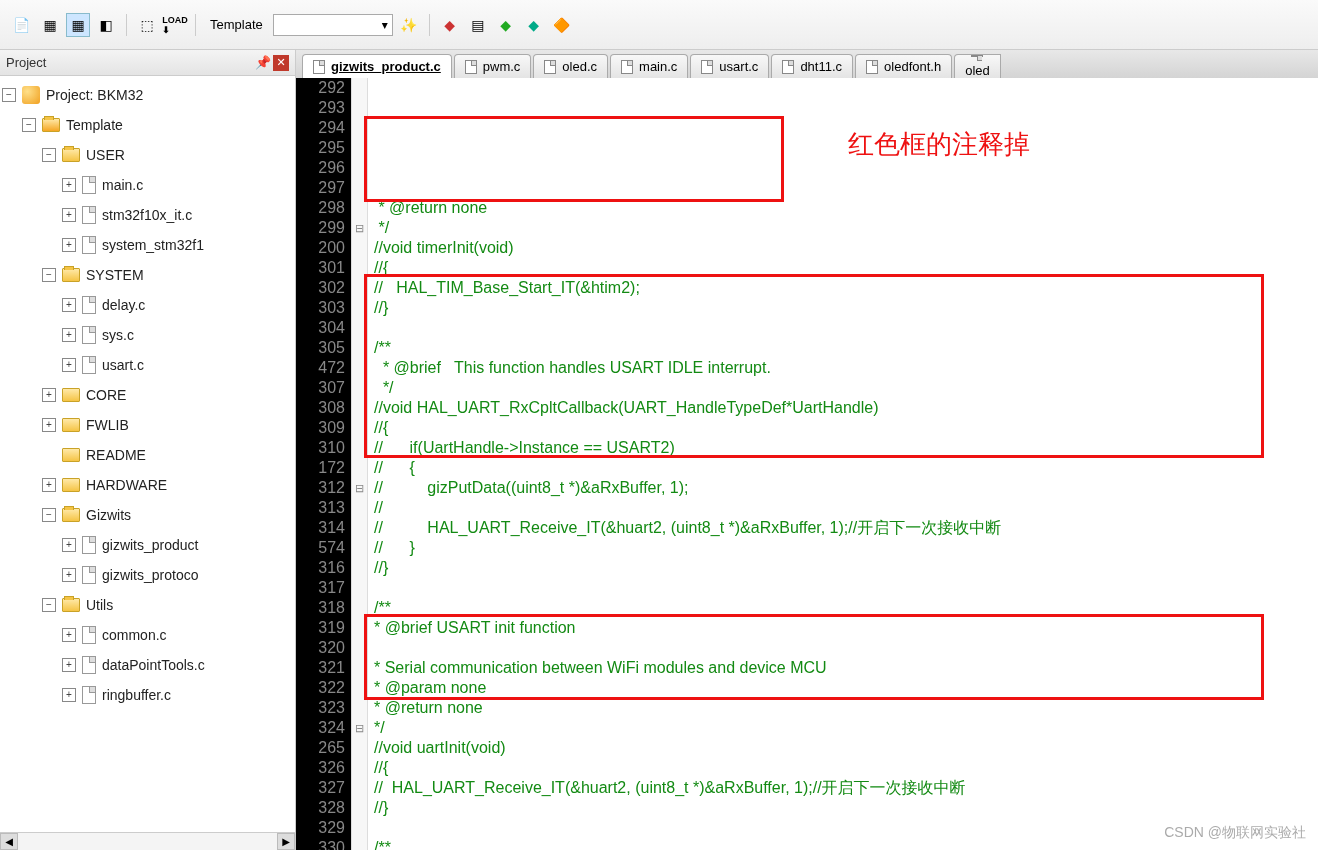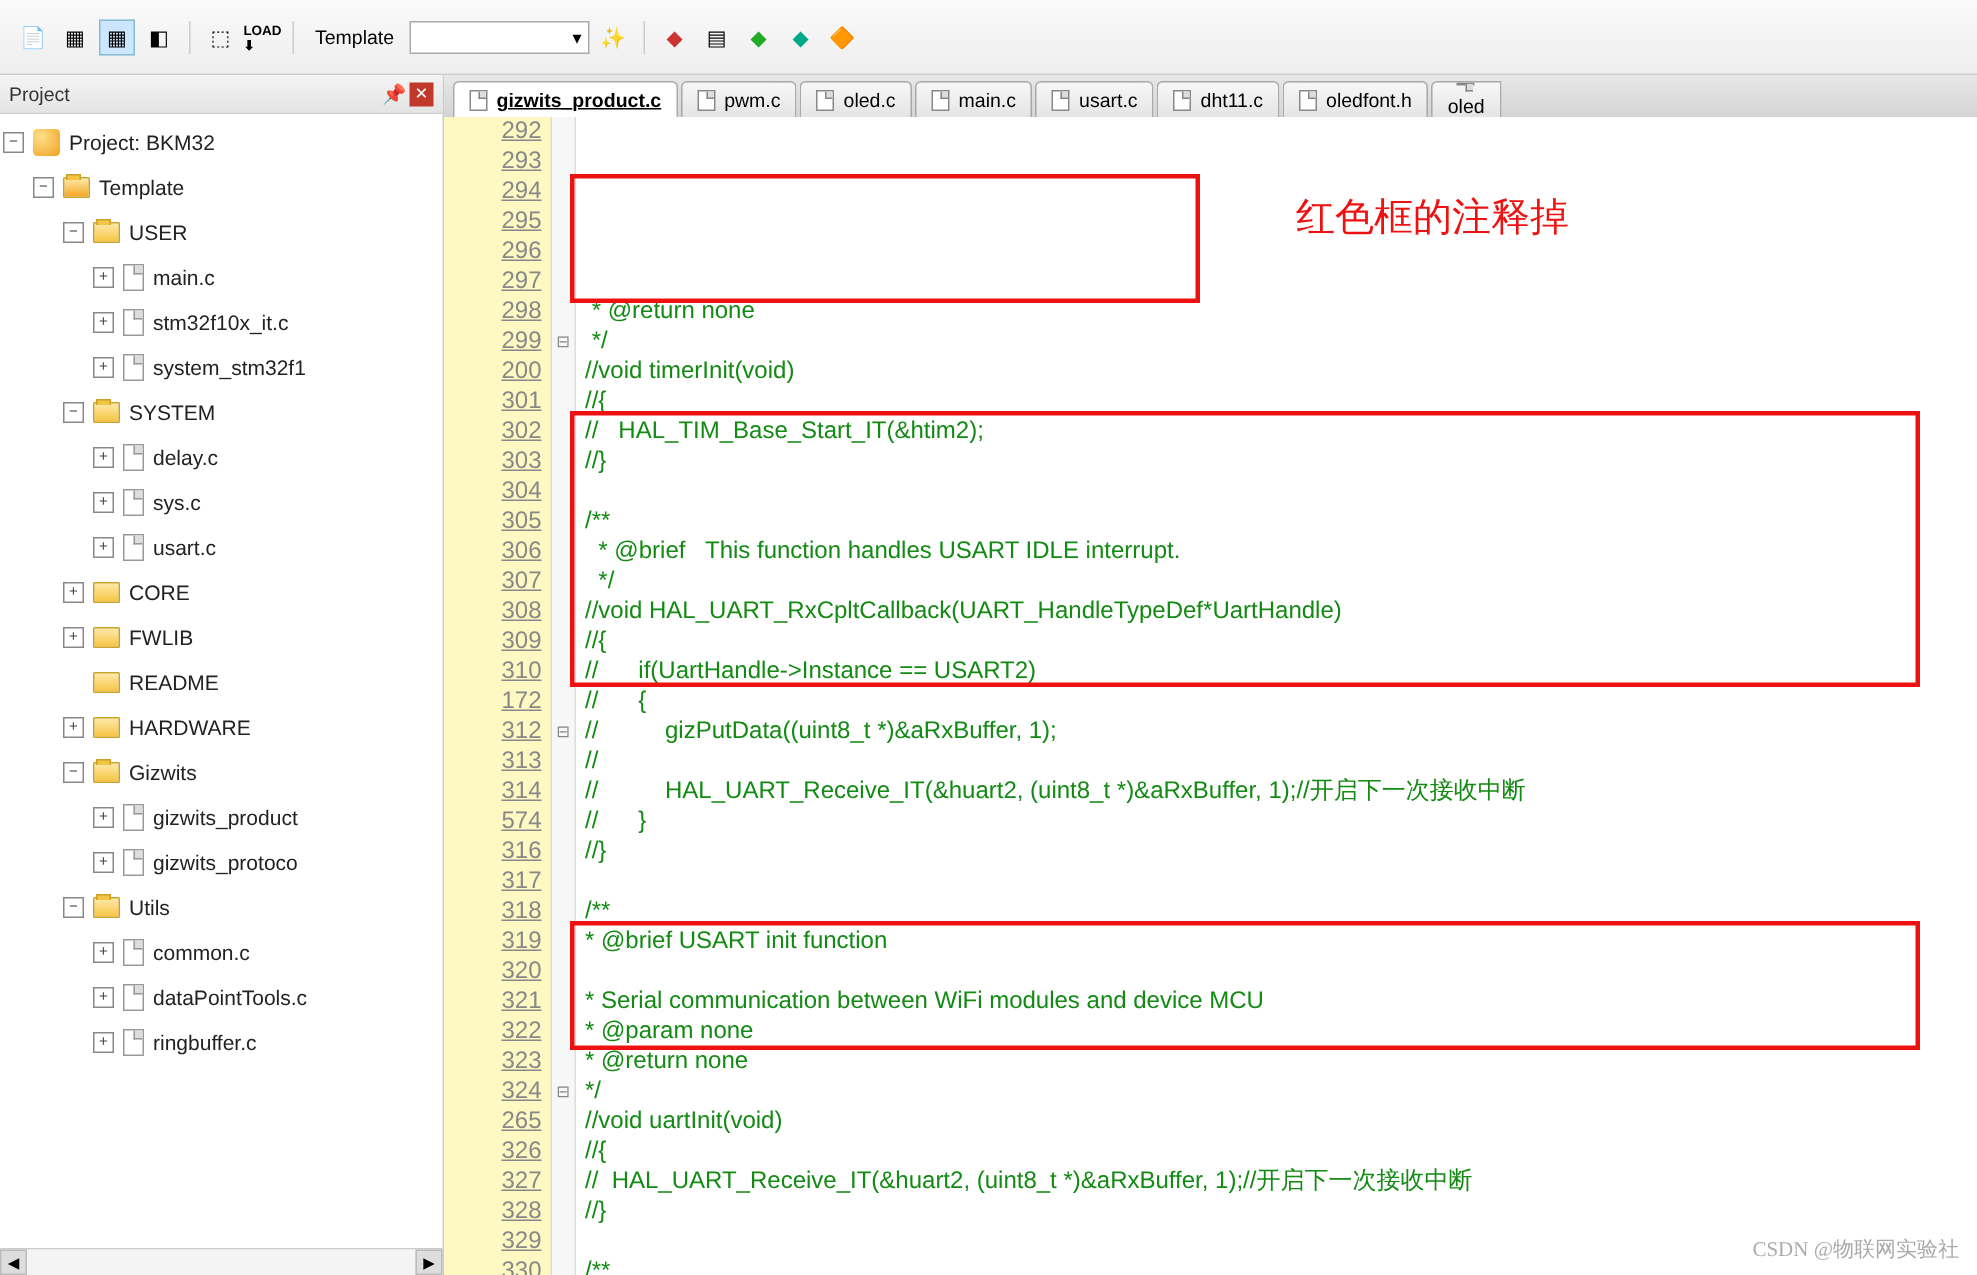--- a/index.html
+++ b/index.html
@@ -33,30 +33,30 @@
 
 .editor { flex: 1; display: flex; flex-direction: column; background: #fff; position: relative; }
 .tabs { height: 28px; background: linear-gradient(#e8e8e8,#d4d4d4); display: flex; align-items: flex-end; padding: 0 6px; overflow: hidden; }
 .tab { height: 24px; border: 1px solid #aaa; border-bottom: none; border-radius: 4px 4px 0 0; padding: 0 10px; margin-right: 2px; display: flex; align-items: center; gap: 6px; font-size: 13px; background: linear-gradient(#f8f8f8,#e4e4e4); cursor: pointer; }
 .tab.on { background: #fff; font-weight: bold; text-decoration: underline; }
 .tab .fi { width: 12px; height: 14px; background:#fff; border:1px solid #888; position:relative; }
 .tab .fi::after { content:""; position:absolute; top:0; right:0; width:4px; height:4px; background:#ddd; border-left:1px solid #888; border-bottom:1px solid #888; }
 .tab.cut { border-top-right-radius:0;flex-direction:column; }
 
 .code { flex: 1; display: flex; overflow: hidden; font-family: "Courier New", monospace; font-size: 16px; line-height: 20px; position: relative; }
-.gutter { width: 72px; background: #fef9c3; color: #888; text-align: right; padding-right: 6px; border-right: 1px solid #ddd; text-decoration: underline; }
+.gutter { width: 56px; background: #000000; color: #888; text-align: right; padding-right: 6px; border-right: 1px solid #ddd; }
 .fold { width: 16px; background: #f7f7f7; border-right: 1px solid #ddd; }
 .fold div { height: 20px; color:#888; font-size:11px; text-align:center; }
 .lines { flex: 1; padding-left: 6px; white-space: pre; position: relative; }
 .lines div { height: 20px; }
 .cmt { color: #138a13; }
 .annotation { position: absolute; font-size: 26px; color: #e11; font-family: sans-serif; }
 .redbox { position: absolute; border: 3px solid #e11; pointer-events: none; }
 
-.watermark { position: absolute; right: 12px; bottom: 8px; font-size: 14px; color: rgba(100,100,100,.55); font-family: Liberation Serif, serif; }
+.watermark { position: absolute; right: 12px; bottom: 8px; font-size: 14px; color: rgba(100,100,100,.55); font-family: Liberation Sans, sans-serif; }
 </style>
 </head>
 <body>
 
 <div class="toolbar">
   <span class="tb-ico">📄</span>
   <span class="tb-ico">▦</span>
   <span class="tb-ico" style="background:#cde6ff;border-color:#8bc">▦</span>
   <span class="tb-ico">◧</span>
   <span class="tb-sep"></span>
@@ -265,21 +265,21 @@
           <div>296</div>
           <div>297</div>
           <div>298</div>
           <div>299</div>
           <div>200</div>
           <div>301</div>
           <div>302</div>
           <div>303</div>
           <div>304</div>
           <div>305</div>
-          <div>306</div>
+          <div>472</div>
           <div>307</div>
           <div>308</div>
           <div>309</div>
           <div>310</div>
           <div>172</div>
           <div>312</div>
           <div>313</div>
           <div>314</div>
           <div>574</div>
           <div>316</div>

